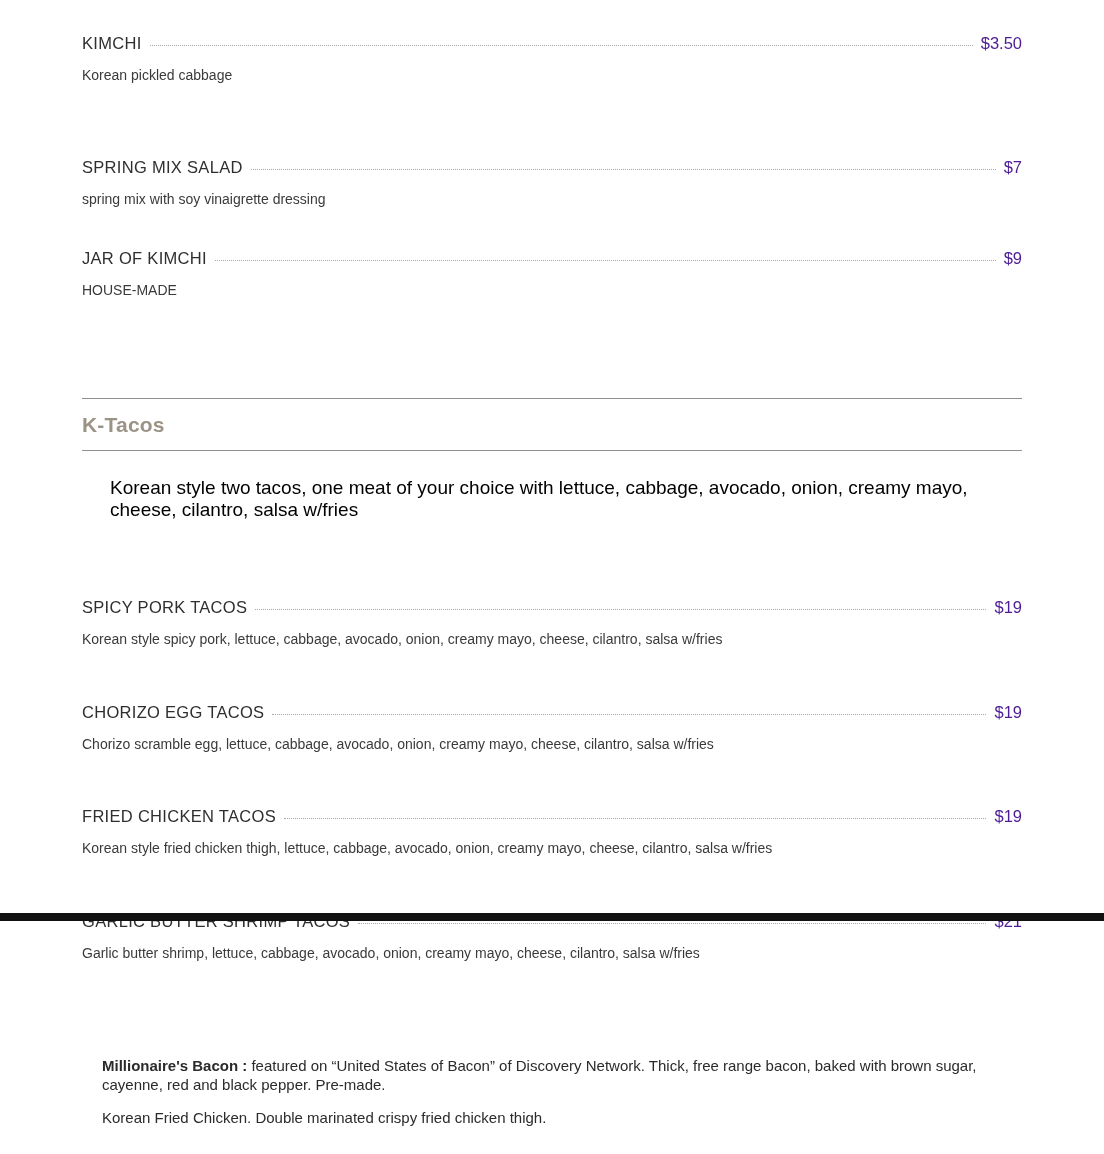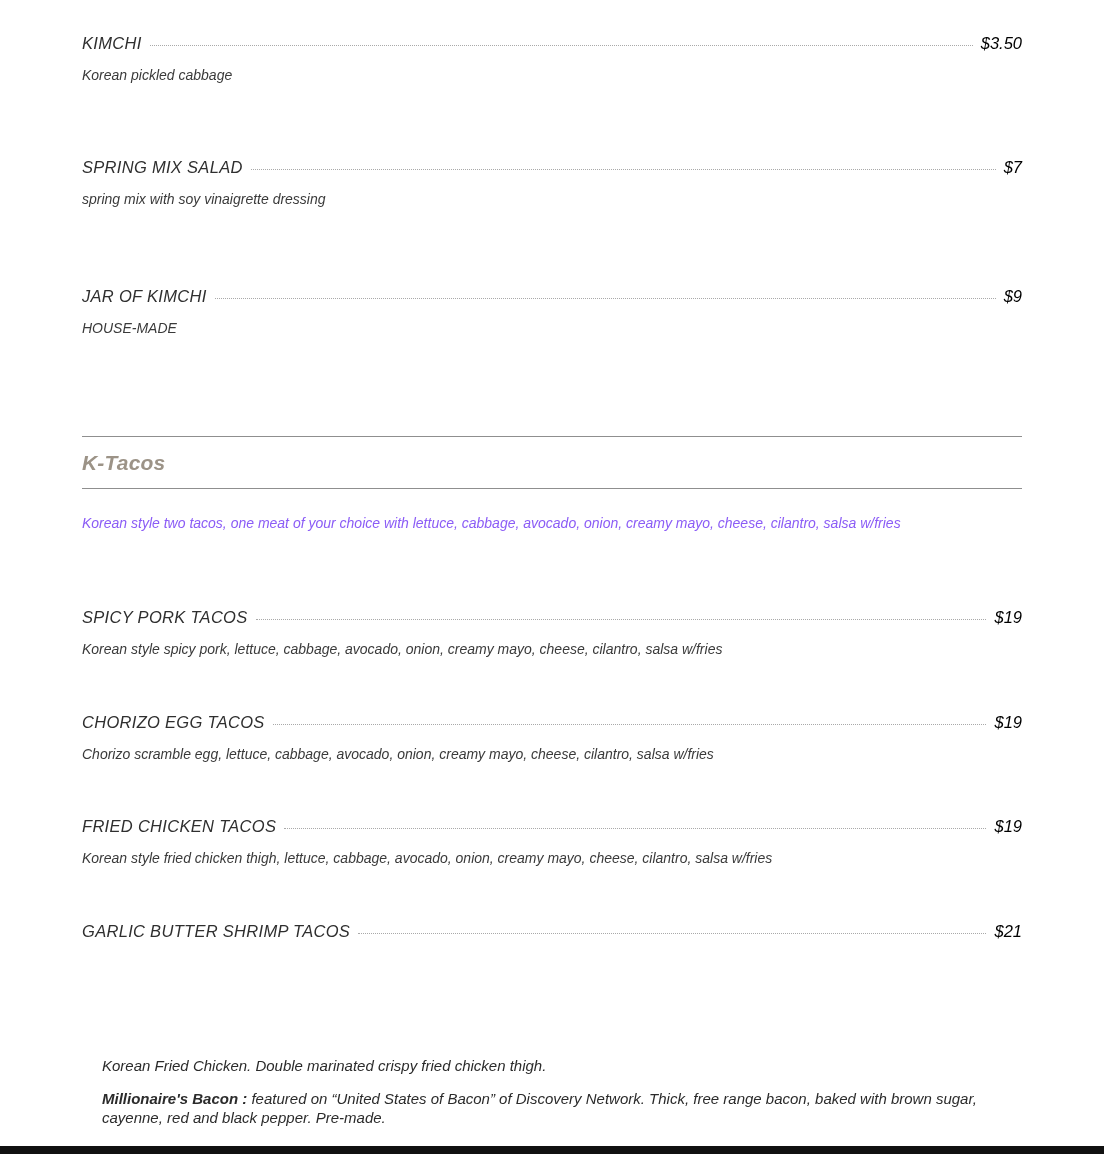--- a/index.html
+++ b/index.html
@@ -11,23 +11,22 @@
     height: 1154px;
     background: #ffffff;
     font-family: "Liberation Sans", sans-serif;
     color: #2b2b2b;
     overflow: hidden;
     position: relative;
   }
   .page {
     position: relative;
     width: 1104px;
-    height: 1154px;
+    height: 921px;
     box-sizing: border-box;
-    font-style: italic;
   }
   .content {
     position: absolute;
     left: 82px;
     top: 0;
     width: 940px;
   }
 
   
   .menu-item {
@@ -48,21 +47,21 @@
   .dots {
     flex: 1 1 auto;
     margin: 0 8px;
     position: relative;
     height: 1px;
     top: -3px;
     border-bottom: 1px dotted #a9a9a9;
   }
   .item-price {
     font-size: 16.5px;
-    color: #000000;
+    color: #4c1d95;
     white-space: nowrap;
     text-align: left;
   }
   .item-desc {
     font-size: 14px;
     color: #3a3a3a;
     margin-top: 13px;
     line-height: 1.35;
   }
 
@@ -76,23 +75,24 @@
     width: 940px;
   }
   .section-title {
     font-size: 21px;
     font-weight: bold;
     color: #9c9387;
     padding: 14px 0 13px 0;
     letter-spacing: 0.2px;
   }
   .section-intro {
-    font-size: 14px;
-    color: #8b5cf6;
+    font-size: 19px;
+    color: #000000;
     padding-top: 26px;
+    margin-left: 28px;
   }
 
   
   .footnotes {
     position: absolute;
     left: 102px;
     top: 1056px;
     width: 900px;
   }
   .footnote {
@@ -131,21 +131,21 @@
 
     <div class="menu-item" style="margin-top:73px;">
       <div class="item-line">
         <span class="item-name">SPRING MIX SALAD</span>
         <span class="dots"></span>
         <span class="item-price">$7</span>
       </div>
       <div class="item-desc">spring mix with soy vinaigrette dressing</div>
     </div>
 
-    <div class="menu-item" style="margin-top:78px;">
+    <div class="menu-item" style="margin-top:40px;">
       <div class="item-line">
         <span class="item-name">JAR OF KIMCHI</span>
         <span class="dots"></span>
         <span class="item-price">$9</span>
       </div>
       <div class="item-desc">HOUSE-MADE</div>
     </div>
 
     <div class="section" style="margin-top:98px;">
       <div class="section-rule"></div>
@@ -180,25 +180,26 @@
       </div>
       <div class="item-desc">Korean style fried chicken thigh, lettuce, cabbage, avocado, onion, creamy mayo, cheese, cilantro, salsa w/fries</div>
     </div>
 
     <div class="menu-item" style="margin-top:54px;">
       <div class="item-line">
         <span class="item-name">GARLIC BUTTER SHRIMP TACOS</span>
         <span class="dots"></span>
         <span class="item-price">$21</span>
       </div>
+      <div class="item-desc">Garlic butter shrimp, lettuce, cabbage, avocado, onion, creamy mayo, cheese, cilantro, salsa w/fries</div>
     </div>
 
   </div>
 
   <div class="footnotes">
-    <div class="footnote">Korean Fried Chicken. Double marinated crispy fried chicken thigh.</div>
     <div class="footnote">
       <b>Millionaire's Bacon :</b><span> featured on “United States of Bacon” of Discovery Network. Thick, free range bacon, baked with brown sugar, cayenne, red and black pepper. Pre-made.</span>
     </div>
+    <div class="footnote">Korean Fried Chicken. Double marinated crispy fried chicken thigh.</div>
   </div>
 
   <div class="bottom-bar"></div>
 </div>
 
 </body></html>

